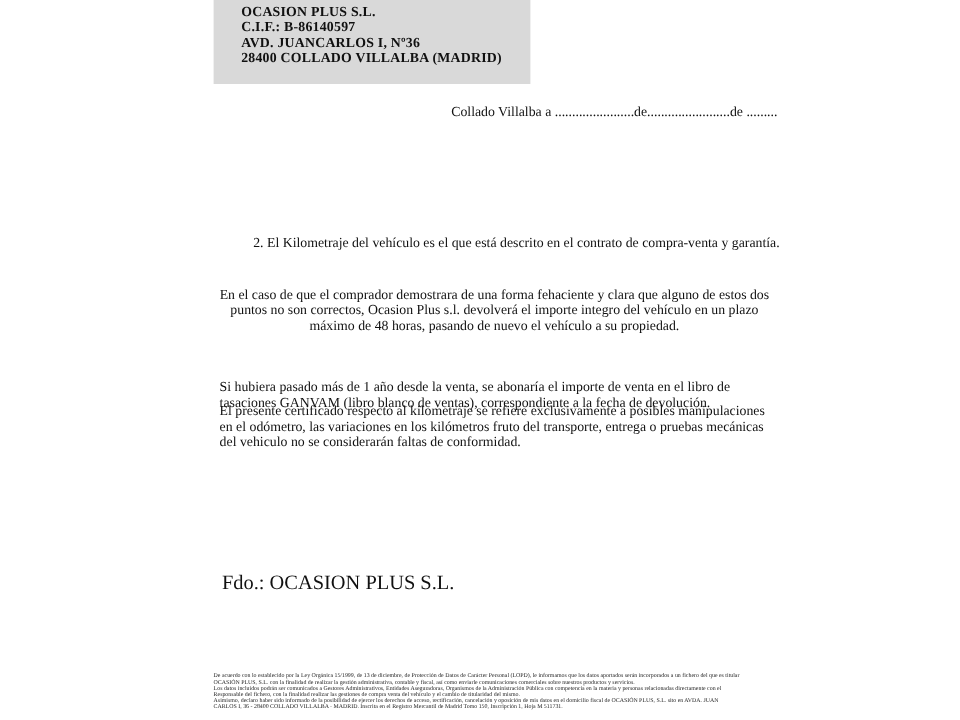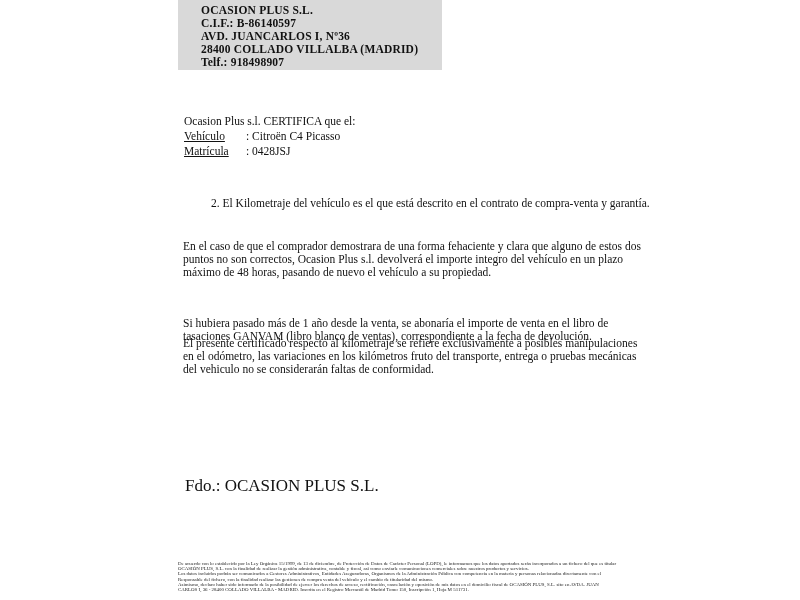--- a/index.html
+++ b/index.html
@@ -53,21 +53,21 @@
   }
   .item-1 { top: 176px; }
   .item-2 { top: 197px; margin-left: 28px; }
   .para {
     position: absolute;
     left: 183px;
     width: 458px;
     font-size: 11.5px;
     line-height: 13px;
   }
-  .para-1 { top: 240px; }
+  .para-1 { top: 240px; text-align: center; }
   .para-2 { top: 282px; }
   .para-3 { top: 317px; }
   .para-4 { top: 337px; }
   .signature {
     position: absolute;
     left: 185px; top: 476px;
     font-size: 17px;
     white-space: nowrap;
   }
   .fine-print {
@@ -88,29 +88,24 @@
 </head>
 <body>
 
 <div class="page">
 
   <div class="letterhead">
     <div>OCASION PLUS S.L.</div>
     <div>C.I.F.: B-86140597</div>
     <div>AVD. JUANCARLOS I, Nº36</div>
     <div>28400 COLLADO VILLALBA (MADRID)</div>
-    <div>Telf.: 918498907</div>
   </div>
 
+  <div class="date-line">Collado Villalba a .......................de........................de .........</div>
 
-  <div class="certify">
-    <div class="row">Ocasion Plus s.l. CERTIFICA que el:</div>
-    <div class="row"><span class="lbl">Vehículo</span><span>: Citroën C4 Picasso</span></div>
-    <div class="row"><span class="lbl">Matrícula</span><span>: 0428JSJ</span></div>
-  </div>
 
   <div class="item item-2">2. El Kilometraje del vehículo es el que está descrito en el contrato de compra-venta y garantía.</div>
 
   <div class="para para-1">En el caso de que el comprador demostrara de una forma fehaciente y clara que alguno de estos dos puntos no son correctos, Ocasion Plus s.l. devolverá el importe integro del vehículo en un plazo máximo de 48 horas, pasando de nuevo el vehículo a su propiedad.</div>
   <div class="para para-3">Si hubiera pasado más de 1 año desde la venta, se abonaría el importe de venta en el libro de tasaciones GANVAM (libro blanco de ventas), correspondiente a la fecha de devolución.</div>
   <div class="para para-4">El presente certificado respecto al kilometraje se refiere exclusivamente a posibles manipulaciones en el odómetro, las variaciones en los kilómetros fruto del transporte, entrega o pruebas mecánicas del vehiculo no se considerarán faltas de conformidad.</div>
 
   <div class="signature">Fdo.: OCASION PLUS S.L.</div>
 
   <div class="fine-print">

